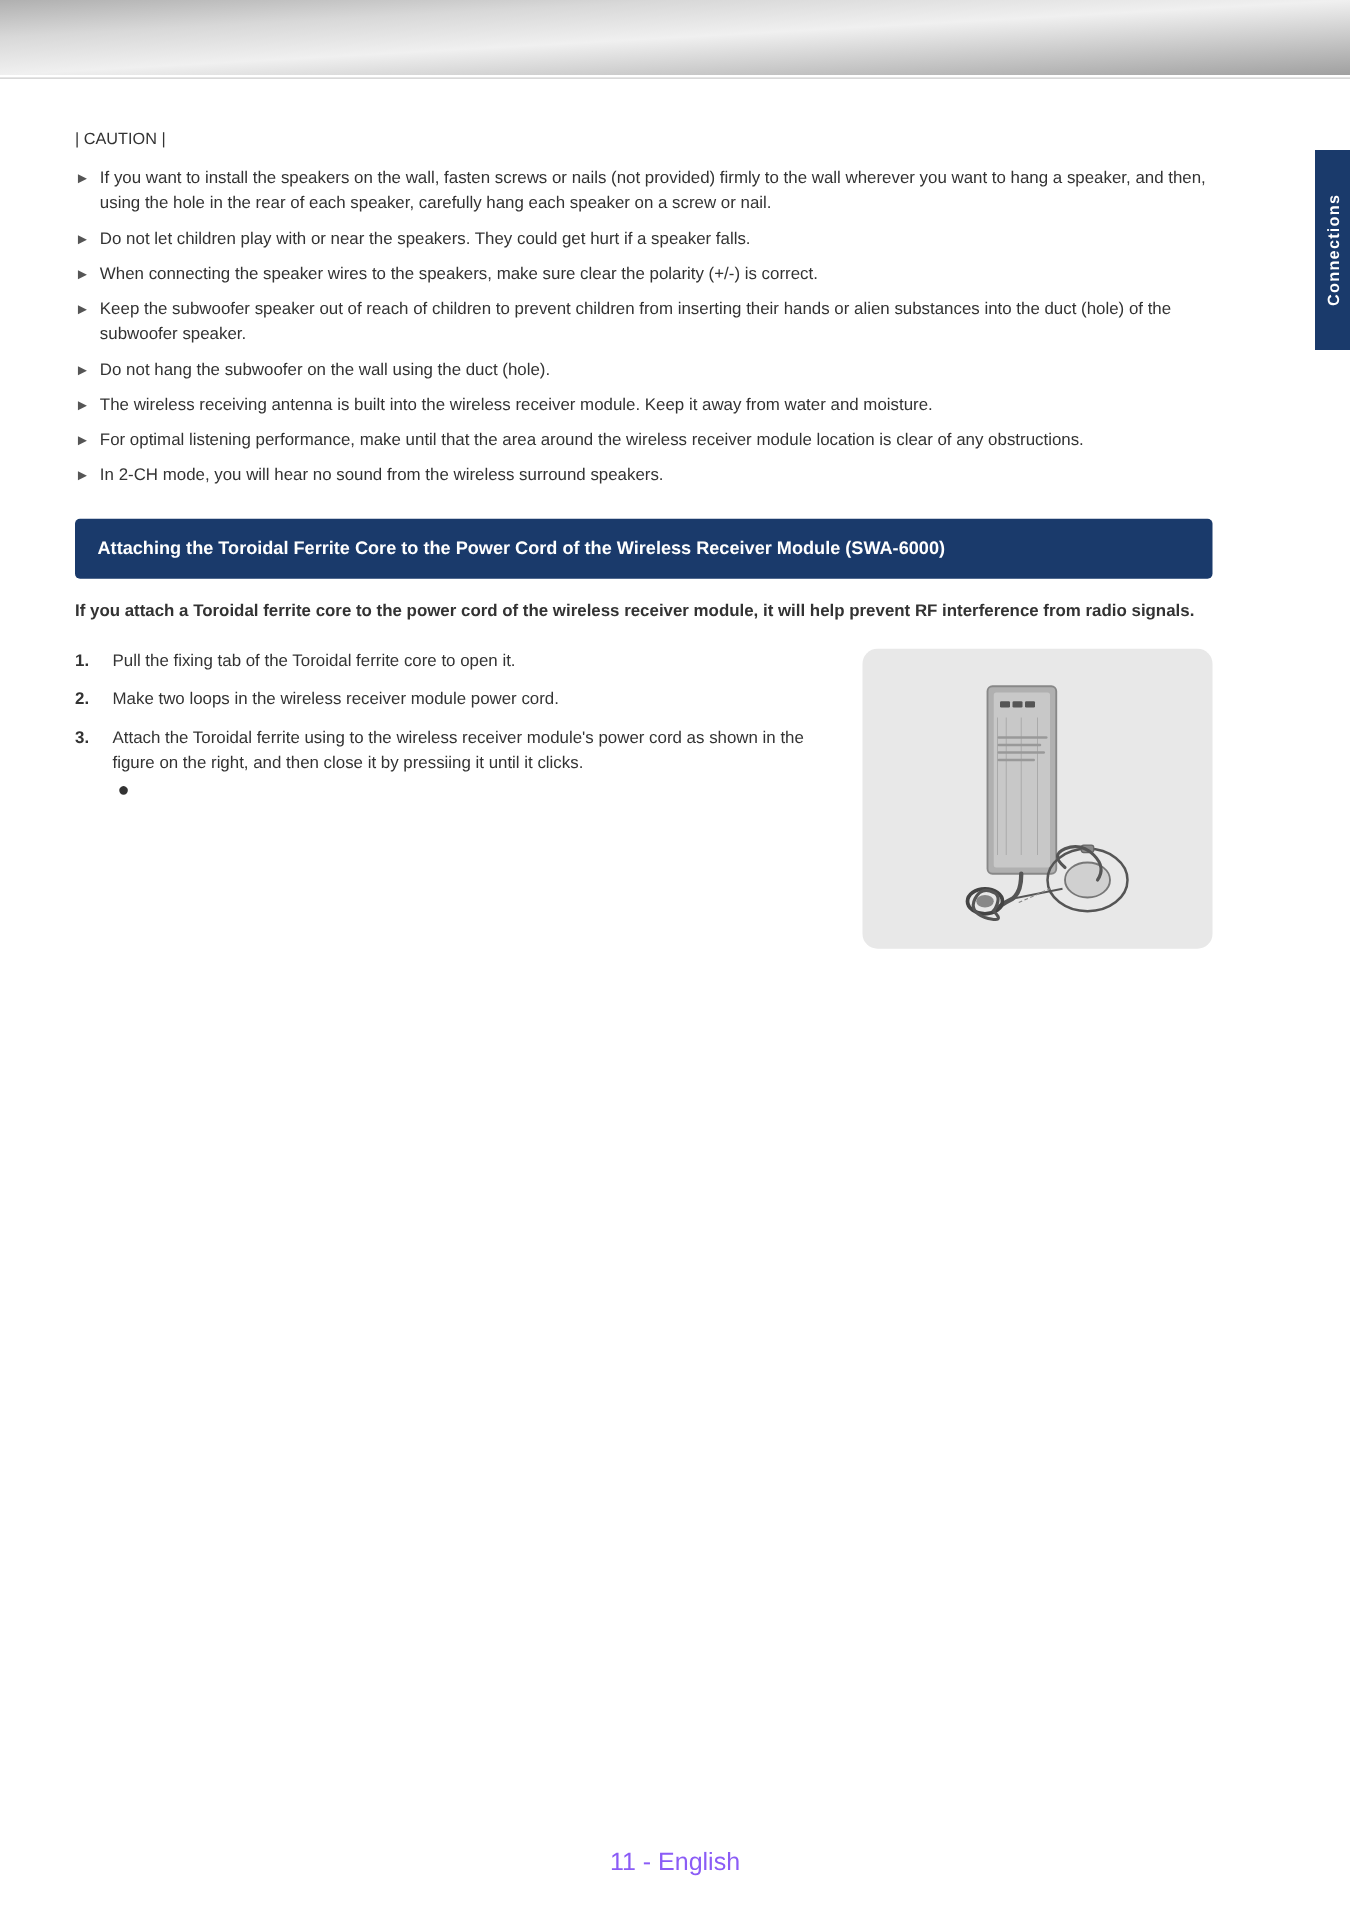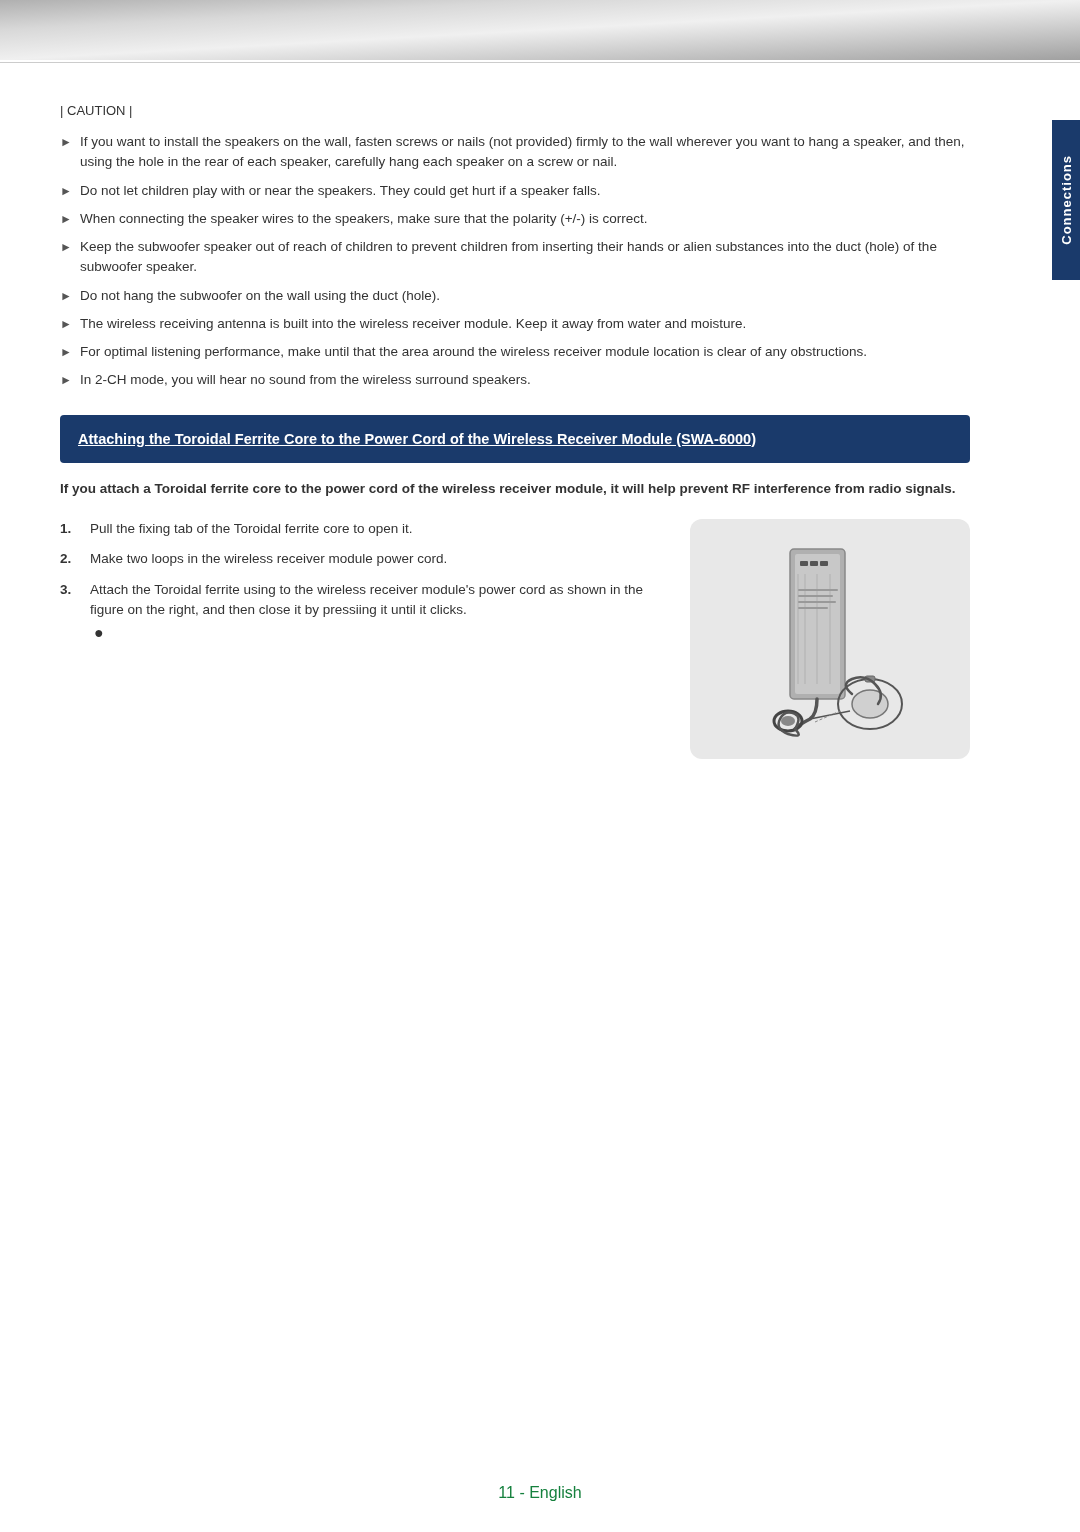--- a/index.html
+++ b/index.html
@@ -86,21 +86,20 @@
     
     .section-heading {
       background: #1a3a6b;
       color: #ffffff;
       padding: 14px 18px;
       font-size: 14.5px;
       font-weight: bold;
       border-radius: 4px;
       margin: 24px 0 16px 0;
       line-height: 1.4;
-      text-decoration: underline;
     }
 
     
     .description-text {
       font-size: 13.5px;
       color: #333;
       line-height: 1.5;
       margin-bottom: 20px;
       font-weight: bold;
     }
@@ -179,22 +178,22 @@
       position: absolute;
       bottom: 30px;
       left: 0;
       right: 0;
       text-align: center;
       font-size: 14px;
       color: #555;
     }
 
     .page-number {
-      font-size: 16px;
-      color: #15803d;
+      font-size: 20px;
+      color: #8b5cf6;
     }
 
     .separator-line {
       width: 100%;
       height: 1px;
       background: #cccccc;
       margin-top: 2px;
       margin-bottom: 0;
     }
   </style>
@@ -217,21 +216,21 @@
     <li>
       <span class="bullet-arrow">►</span>
       <span>If you want to install the speakers on the wall, fasten screws or nails (not provided) firmly to the wall wherever you want to hang a speaker, and then, using the hole in the rear of each speaker, carefully hang each speaker on a screw or nail.</span>
     </li>
     <li>
       <span class="bullet-arrow">►</span>
       <span>Do not let children play with or near the speakers. They could get hurt if a speaker falls.</span>
     </li>
     <li>
       <span class="bullet-arrow">►</span>
-      <span>When connecting the speaker wires to the speakers, make sure that the polarity (+/-) is correct.</span>
+      <span>When connecting the speaker wires to the speakers, make sure clear the polarity (+/-) is correct.</span>
     </li>
     <li>
       <span class="bullet-arrow">►</span>
       <span>Keep the subwoofer speaker out of reach of children to prevent children from inserting their hands or alien substances into the duct (hole) of the subwoofer speaker.</span>
     </li>
     <li>
       <span class="bullet-arrow">►</span>
       <span>Do not hang the subwoofer on the wall using the duct (hole).</span>
     </li>
     <li>

